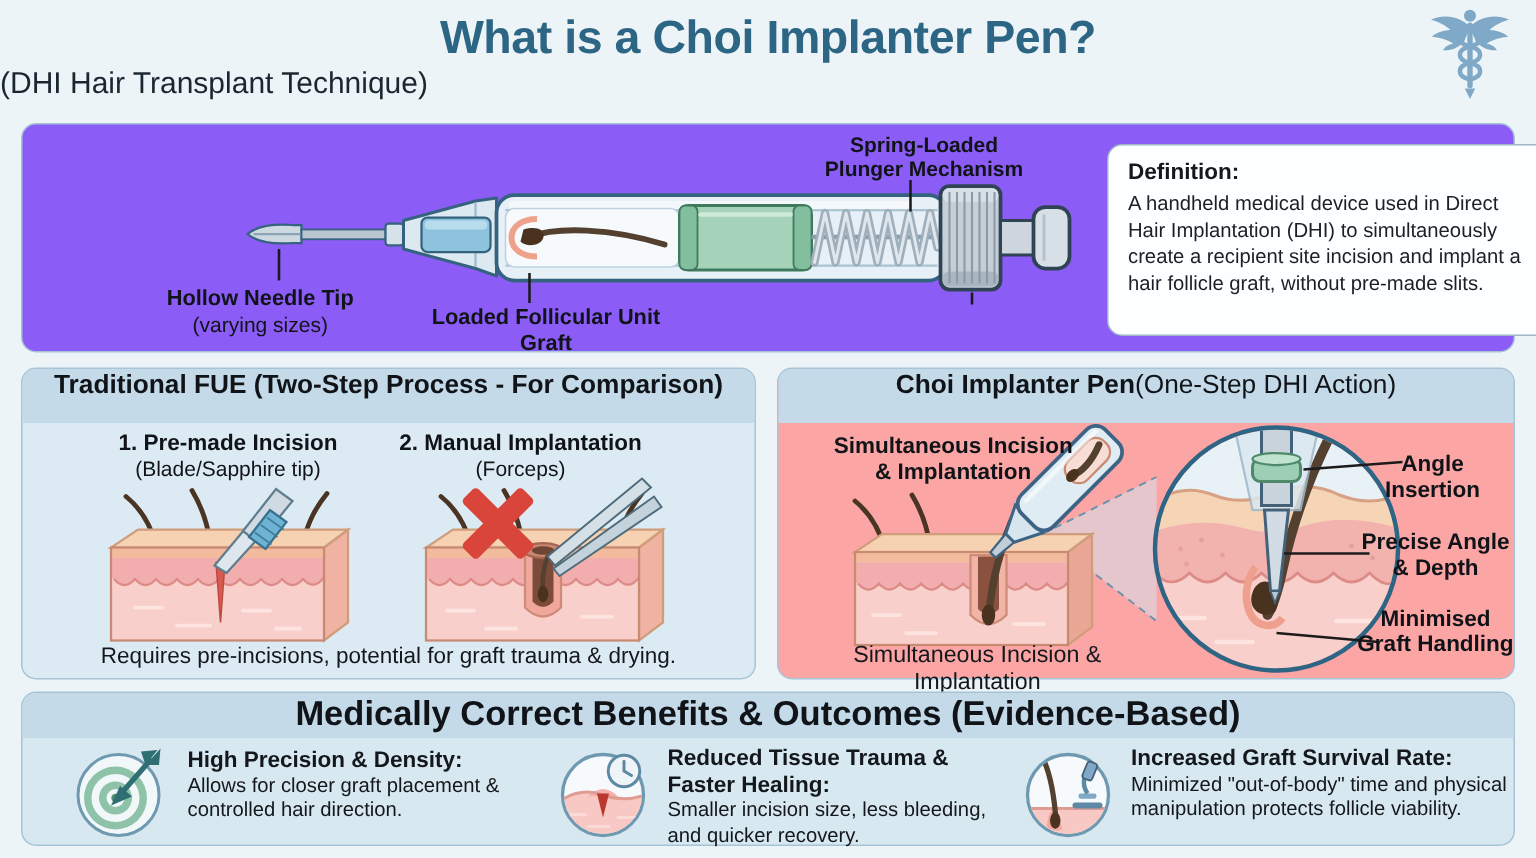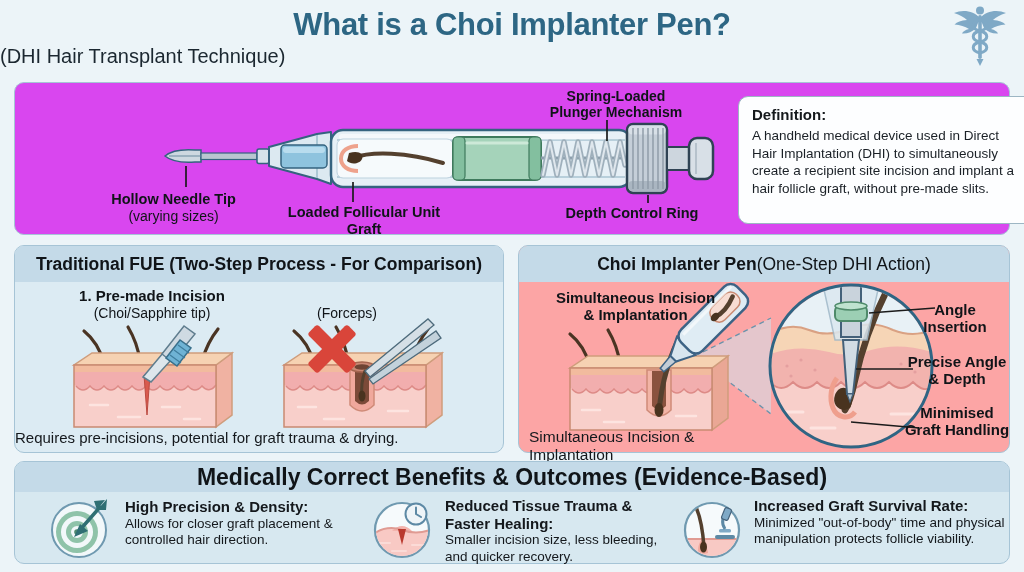--- a/index.html
+++ b/index.html
@@ -3,36 +3,36 @@
 <meta charset="utf-8">
 <style>
 *{margin:0;padding:0;box-sizing:border-box}
 html,body{width:1024px;height:572px}
 body{font-family:"Liberation Sans",sans-serif;background:#ecf4f8;position:relative;overflow:hidden;color:#15191c}
 .abs{position:absolute}
 .panel{position:absolute;border:1.5px solid #a6c4d6;border-radius:10px}
 #page-title{position:absolute;left:0;width:100%;top:7px;text-align:center;font-size:31px;font-weight:bold;color:#2d6684;letter-spacing:-.3px}
 #page-subtitle{position:absolute;left:0;width:100%;top:45px;text-align:left;font-size:20px;color:#1b2730}
 #caduceus{position:absolute;left:950px;top:4px}
-#anatomy-panel{left:14px;top:82px;width:996px;height:153px;background:#d946ef}
+#anatomy-panel{left:14px;top:82px;width:996px;height:153px;background:#8b5cf6}
 #fue-panel{left:14px;top:245px;width:490px;height:208px;background:#dcebf3}
 #choi-panel{left:518px;top:245px;width:492px;height:208px;background:#fca5a5}
 #benefits-panel{left:14px;top:461px;width:996px;height:103px;background:#d7e8f0}
-.panel-head{position:absolute;top:0;left:0;right:0;height:36px;background:#c4dae8;border-radius:8.5px 8.5px 0 0;display:flex;align-items:center;justify-content:center;font-weight:bold;font-size:17.5px;color:#101418}
+.panel-head{position:absolute;top:0;left:0;right:0;height:36px;background:#c4dae8;border-radius:8.5px 8.5px 0 0;display:flex;align-items:flex-start;justify-content:center;font-weight:bold;font-size:17.5px;color:#101418}
 .panel-head .norm{font-weight:normal}
 #benefits-head{height:30px;font-size:23px}
 .lbl{position:absolute;text-align:center;color:#101418;line-height:1.16}
 .b{font-weight:bold}
 .pre{white-space:pre-line}
 .f14{font-size:14px}.f145{font-size:14.5px}.f15{font-size:15px}
 .sub{font-weight:normal;font-size:13.5px}
 #def-box{position:absolute;left:723px;top:13px;width:302px;height:128px;background:#fdfeff;border:1.5px solid #9db6c4;border-radius:10px;padding:9px 13px}
 #def-heading{font-size:15px;font-weight:bold;margin-bottom:4px}
 #def-body{font-size:13.5px;line-height:1.3;color:#1a2026}
-.caption{position:absolute;font-size:15px;color:#14181c}
+.caption{position:absolute;text-align:center;font-size:15px;color:#14181c}
 #fue-caption{left:0;width:100%;top:183px}
 #choi-caption{left:10px;width:245px;top:182px;font-size:15.5px}
 .benefit-text{position:absolute;font-size:13.5px;line-height:1.22;color:#14181c}
 .benefit-text .bh{display:block;font-weight:bold;font-size:15px;line-height:1.18}
 svg{display:block}
 </style>
 </head>
 <body>
 
 <div id="page-title">What is a Choi Implanter Pen?</div>
@@ -109,21 +109,20 @@
       <path d="M633,112 V120"></path>
     </g>
   </svg>
   <div class="lbl pre b f14" style="left:521px;top:5px;width:160px">Spring-Loaded
 Plunger Mechanism</div>
   <div class="lbl b f145" style="left:81px;top:108px;width:155px">
     <span>Hollow Needle Tip</span><br>
     <span class="sub" style="font-size:14px">(varying sizes)</span>
   </div>
   <div class="lbl b f145" style="left:259px;top:121px;width:180px">Loaded Follicular Unit Graft</div>
-  <div class="lbl b f145" style="left:547px;top:122px;width:140px">Depth Control Ring</div>
   <div id="def-box">
     <div id="def-heading">Definition:</div>
     <div id="def-body">A handheld medical device used in Direct Hair Implantation (DHI) to simultaneously create a recipient site incision and implant a hair follicle graft, without pre-made slits.</div>
   </div>
 </div>
 
 <div id="fue-panel" class="panel">
   <div class="panel-head">
       <span>Traditional FUE (Two-Step Process - For Comparison)</span>
     </div>
@@ -184,24 +183,24 @@
         <path d="M99,52 L166,4 L171,11 L103,57 Z" fill="#c3d2db" stroke="#4e6b7c" stroke-width="1.3"></path>
       </g>
       <g transform="translate(62,22)">
         <rect x="-28" y="-7" width="56" height="14" rx="3" transform="rotate(45)" fill="#d9453a"></rect>
         <rect x="-28" y="-7" width="56" height="14" rx="3" transform="rotate(-45)" fill="#d9453a"></rect>
       </g>
     </g>
   </svg>
   <div class="lbl b f15" style="left:42px;top:41px;width:190px">
     <span>1. Pre-made Incision</span><br>
-    <span class="sub" style="font-size:14px">(Choi/Sapphire tip)</span>
+    <span class="sub" style="font-size:14px">(Blade/Sapphire tip)</span>
   </div>
   <div class="lbl b f15" style="left:232px;top:41px;width:200px">
-    <br>
+    <span>2. Manual Implantation</span><br>
     <span class="sub" style="font-size:14px">(Forceps)</span>
   </div>
   <div id="fue-caption" class="caption">Requires pre-incisions, potential for graft trauma &amp; drying.</div>
 </div>
 
 <div id="choi-panel" class="panel">
   <div class="panel-head">
       <span class="b">Choi Implanter Pen</span>
       <span class="norm"> (One-Step DHI Action)</span>
     </div>

